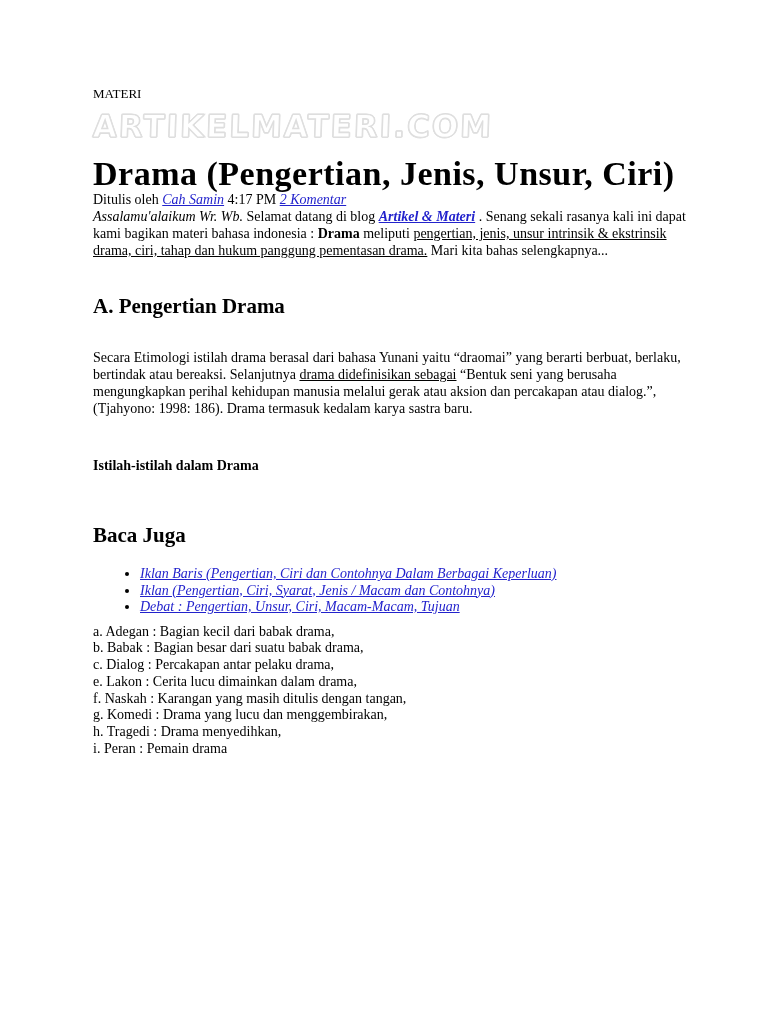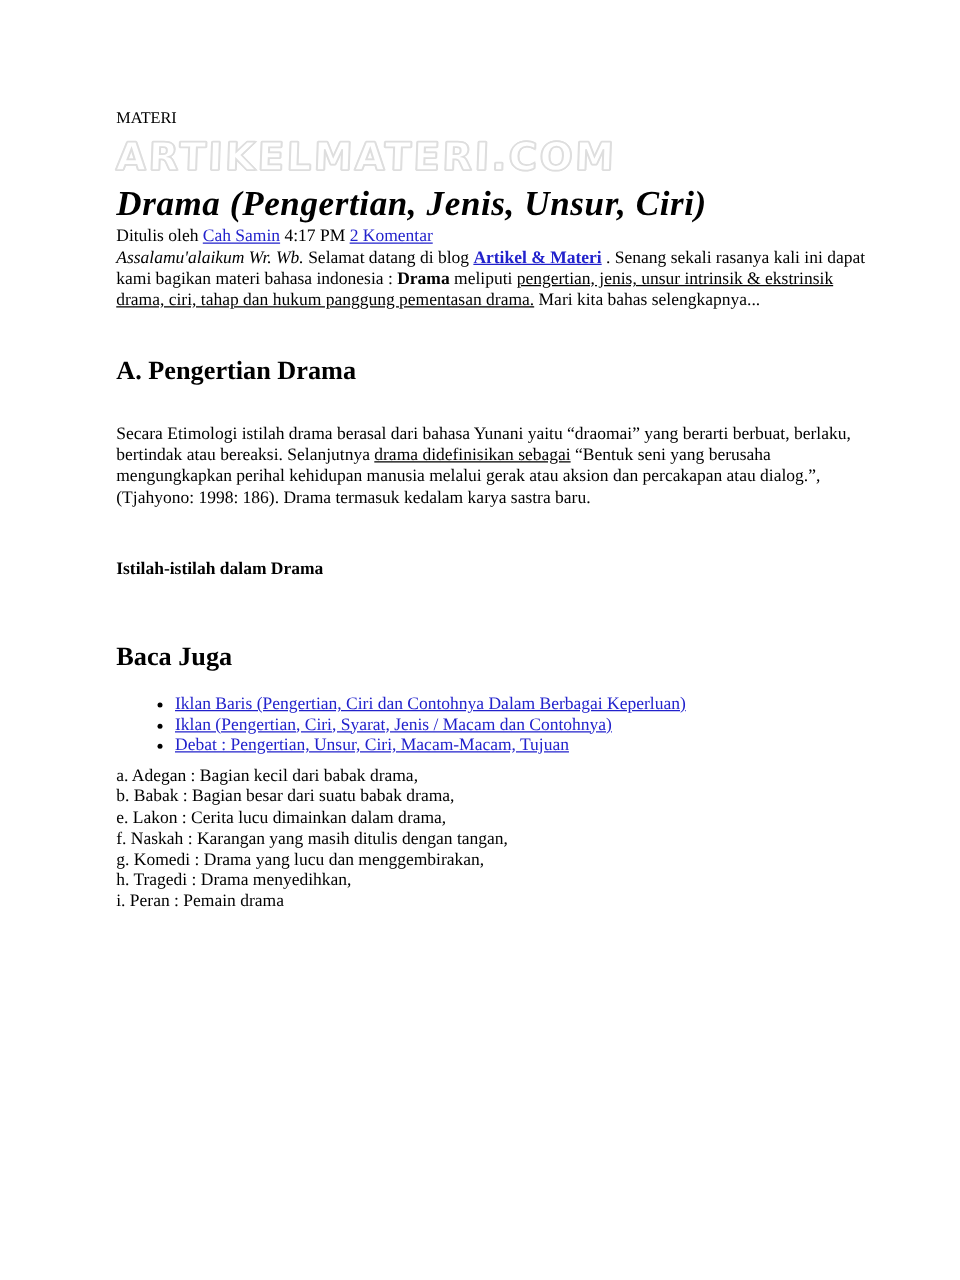--- a/index.html
+++ b/index.html
@@ -40,35 +40,35 @@
     -webkit-text-stroke: 1.2px var(--watermark-outline);
     text-shadow:
       1px 0 0 var(--watermark-outline),
       -1px 0 0 var(--watermark-outline),
       0 1px 0 var(--watermark-outline),
       0 -1px 0 var(--watermark-outline);
     transform: skewX(-2deg);
     white-space: nowrap;
   }
   h1.title {
-    margin: 3px 0 1px 0;
-    font-size: 28px;
+    margin: 13px 0 1px 0;
+    font-size: 34px;
     line-height: 32px;
     font-weight: bold;
     letter-spacing: 0.5px;
-    font-style: italic;
   }
   .byline {
     font-size: 14px;
     line-height: 17px;
   }
   a.link {
     color: var(--link);
     text-decoration: underline;
     cursor: pointer;
+    font-style: italic;
   }
   a.link.bold { font-weight: bold; }
   p.para {
     margin: 0;
     font-size: 14px;
     line-height: 17px;
   }
   .u { text-decoration: underline; }
   h2.h2 {
     margin: 35px 0 0 0;
@@ -130,20 +130,21 @@
 
   <ul class="links">
     <li><a class="link">Iklan Baris (Pengertian, Ciri dan Contohnya Dalam Berbagai Keperluan)</a></li>
     <li><a class="link">Iklan (Pengertian, Ciri, Syarat, Jenis / Macam dan Contohnya)</a></li>
     <li><a class="link">Debat : Pengertian, Unsur, Ciri, Macam-Macam, Tujuan</a></li>
   </ul>
 
   <div class="terms">
     <div class="term">a. Adegan : Bagian kecil dari babak drama,</div>
     <div class="term">b. Babak : Bagian besar dari suatu babak drama,</div>
+    <div class="term">c. Dialog : Percakapan antar pelaku drama,</div>
     <div class="term">e. Lakon : Cerita lucu dimainkan dalam drama,</div>
     <div class="term">f. Naskah : Karangan yang masih ditulis dengan tangan,</div>
     <div class="term">g. Komedi : Drama yang lucu dan menggembirakan,</div>
     <div class="term">h. Tragedi : Drama menyedihkan,</div>
     <div class="term">i. Peran : Pemain drama</div>
   </div>
 
 </div>
 
 </body></html>

